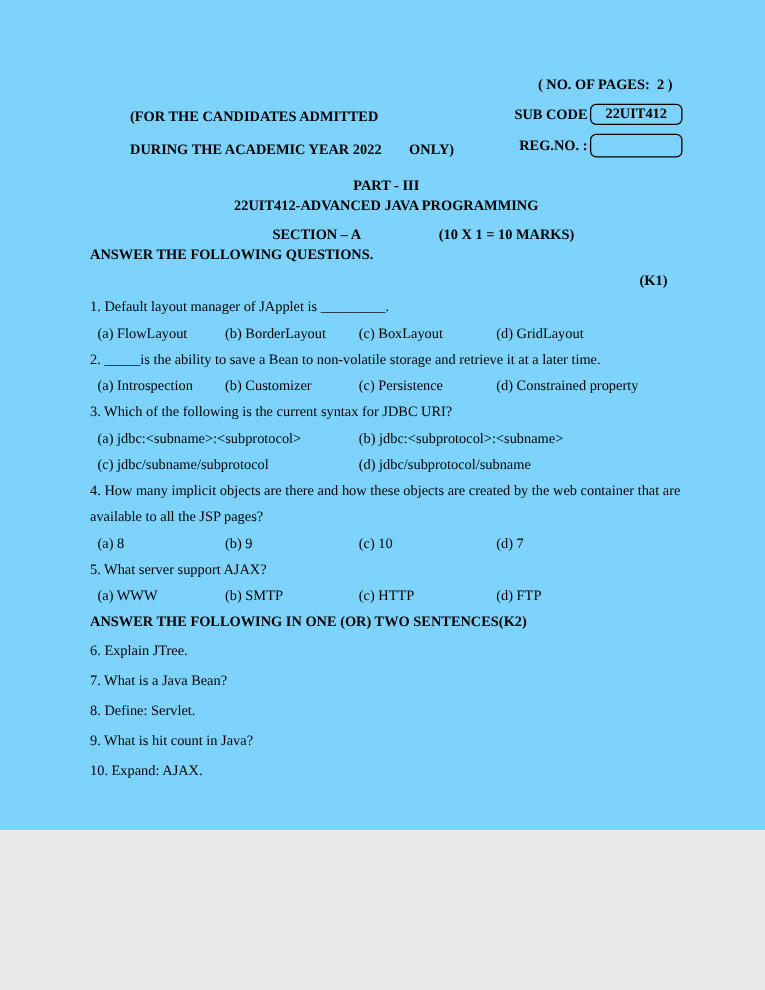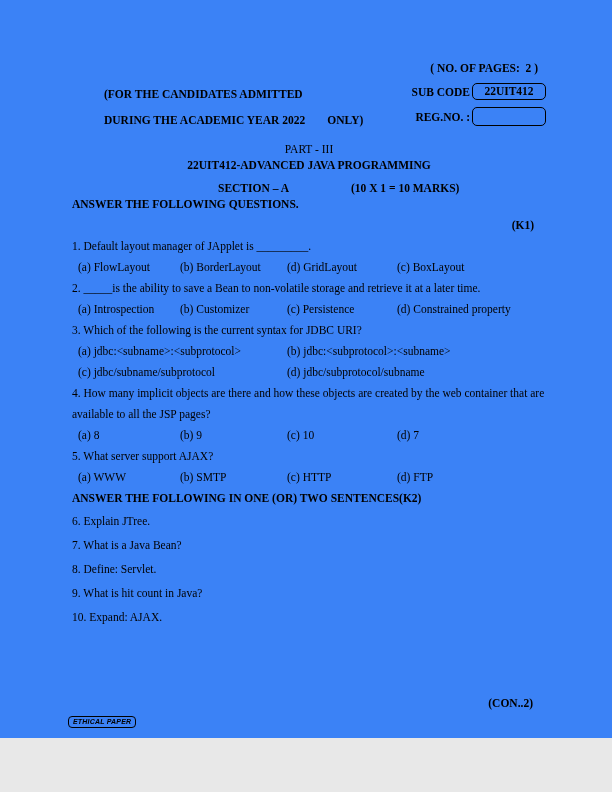--- a/index.html
+++ b/index.html
@@ -1,17 +1,17 @@
 <!DOCTYPE html>
 <html><head>
 <meta charset="utf-8">
 <style>
   html,body { margin:0; padding:0; background:#e8e8e8; }
   .page {
-    width:612px; height:738px; background:#3b82f6; position:relative;
+    width:612px; height:664px; background:#7dd3fc; position:relative;
     font-family:"Liberation Serif","DejaVu Serif",serif;
     color:#000; font-size:11.5px;
     padding:62px 66px 0 72px; box-sizing:border-box;
     margin:0 auto; overflow:hidden;
   }
   .center { text-align:center; }
   .row { display:flex; justify-content:space-between; align-items:flex-end;margin-left:32px; }
   .ws-pre { white-space:pre; }
 
   .pages-note { text-align:right; font-weight:bold; padding-right:8px; margin-bottom:9px; }
@@ -29,21 +29,21 @@
   .reg-box { height:17px; }
 
   .exam-box {
     border:1.6px dashed #000; border-radius:6px;
     padding:5px 10px 9px 8px; font-weight:bold;
   }
   .exam-box .line2 { margin-top:6px; }
   .exam-box .brow1 { margin-top:8px; }
   .exam-box .brow2 { margin-top:7px; }
 
-  .part-title { margin-top:17px; font-weight:normal; }
+  .part-title { margin-top:17px; font-weight:bold; }
   .subject-title { margin-top:4px; font-weight:bold; }
 
   .section-line { display:flex; margin-top:11px; padding-left:146px; font-weight:bold; }
   .sec-marks { margin-left:62px; }
 
   .sa { line-height:21px; }
   .sa-instruction { font-weight:bold; }
   .k-level { text-align:right; font-weight:bold; padding-right:12px; }
 
   .q { line-height:21px; }
@@ -99,22 +99,22 @@
   </div>
 
   <div class="sa">
     <div class="sa-instruction">ANSWER THE FOLLOWING QUESTIONS.</div>
     <div class="k-level">(K1)</div>
 
     <div class="q">1. Default layout manager of JApplet is _________.</div>
     <div class="opts opts4">
       <span>(a) FlowLayout</span>
       <span>(b) BorderLayout</span>
+      <span>(c) BoxLayout</span>
       <span>(d) GridLayout</span>
-      <span>(c) BoxLayout</span>
     </div>
 
     <div class="q">2. _____is the ability to save a Bean to non-volatile storage and retrieve it at a later time.</div>
     <div class="opts opts4">
       <span>(a) Introspection</span>
       <span>(b) Customizer</span>
       <span>(c) Persistence</span>
       <span>(d) Constrained property</span>
     </div>
 

